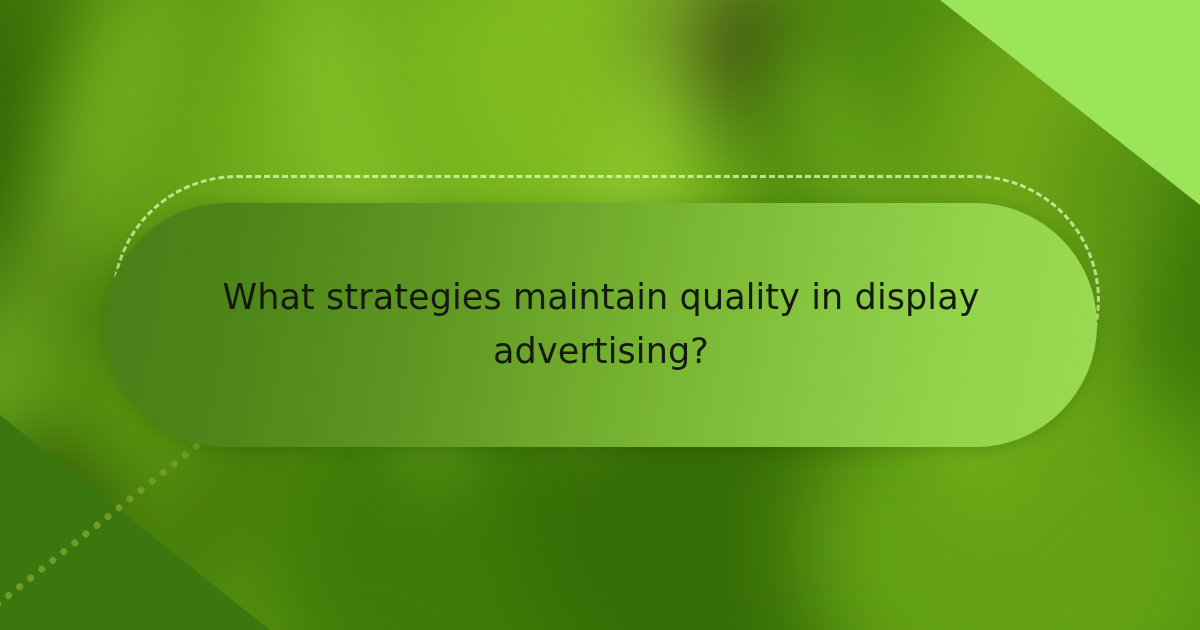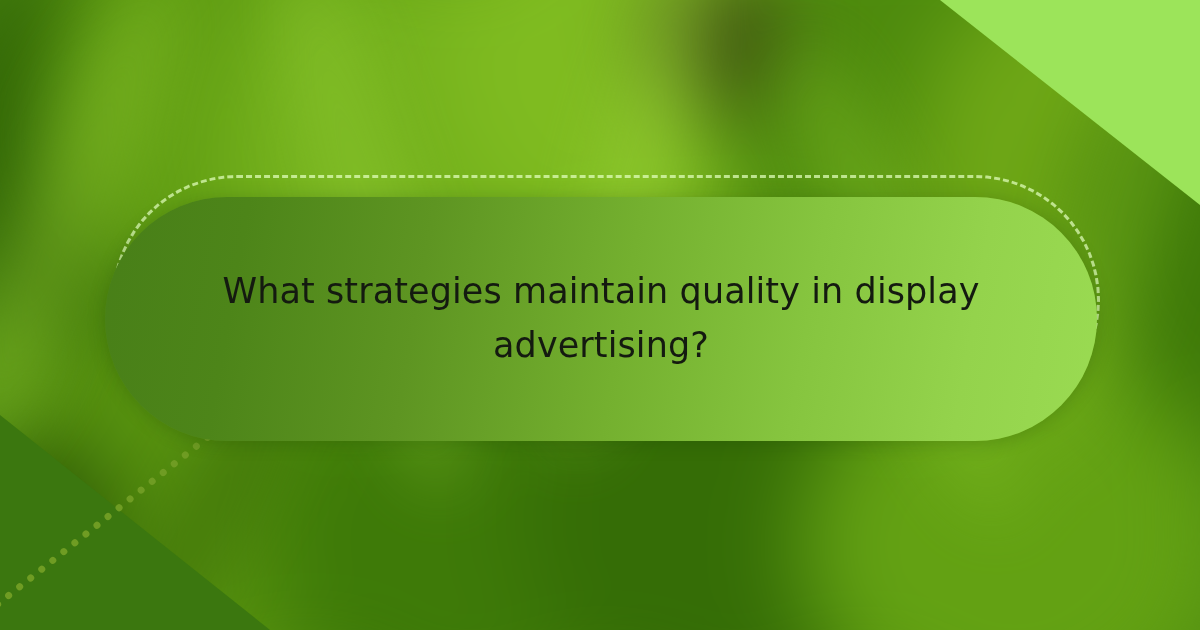--- a/index.html
+++ b/index.html
@@ -81,21 +81,21 @@
     height: 250px;
     border: 3px dashed rgba(226, 255, 190, 0.72);
     border-radius: 130px;
     box-sizing: border-box;
   }
 
   
   .card {
     position: absolute;
     left: 105px;
-    top: 197px;
+    top: 203px;
     width: 992px;
     height: 244px;
     border-radius: 124px;
     background: linear-gradient(100deg,
                 #487f18 0%,
                 #4d8519 14%,
                 #5e9522 32%,
                 #74b02f 52%,
                 #86c53f 70%,
                 #94d34c 86%,

